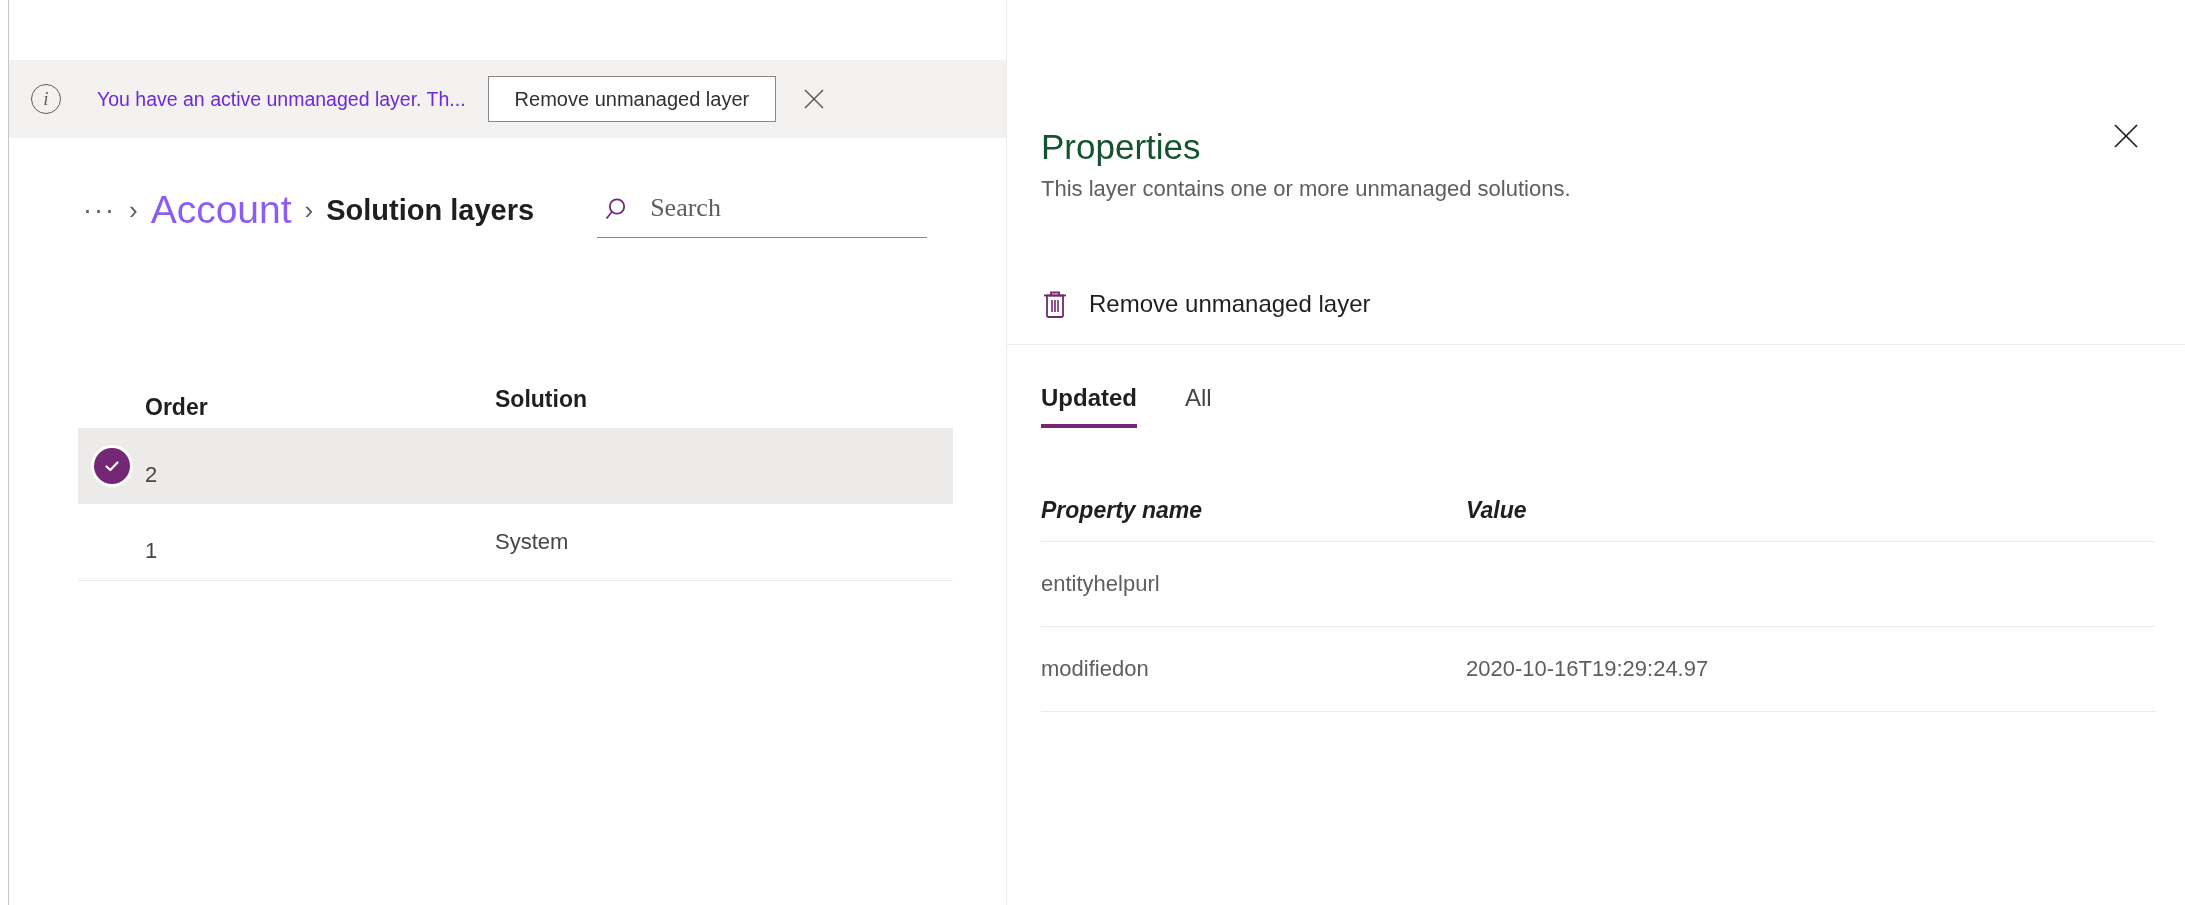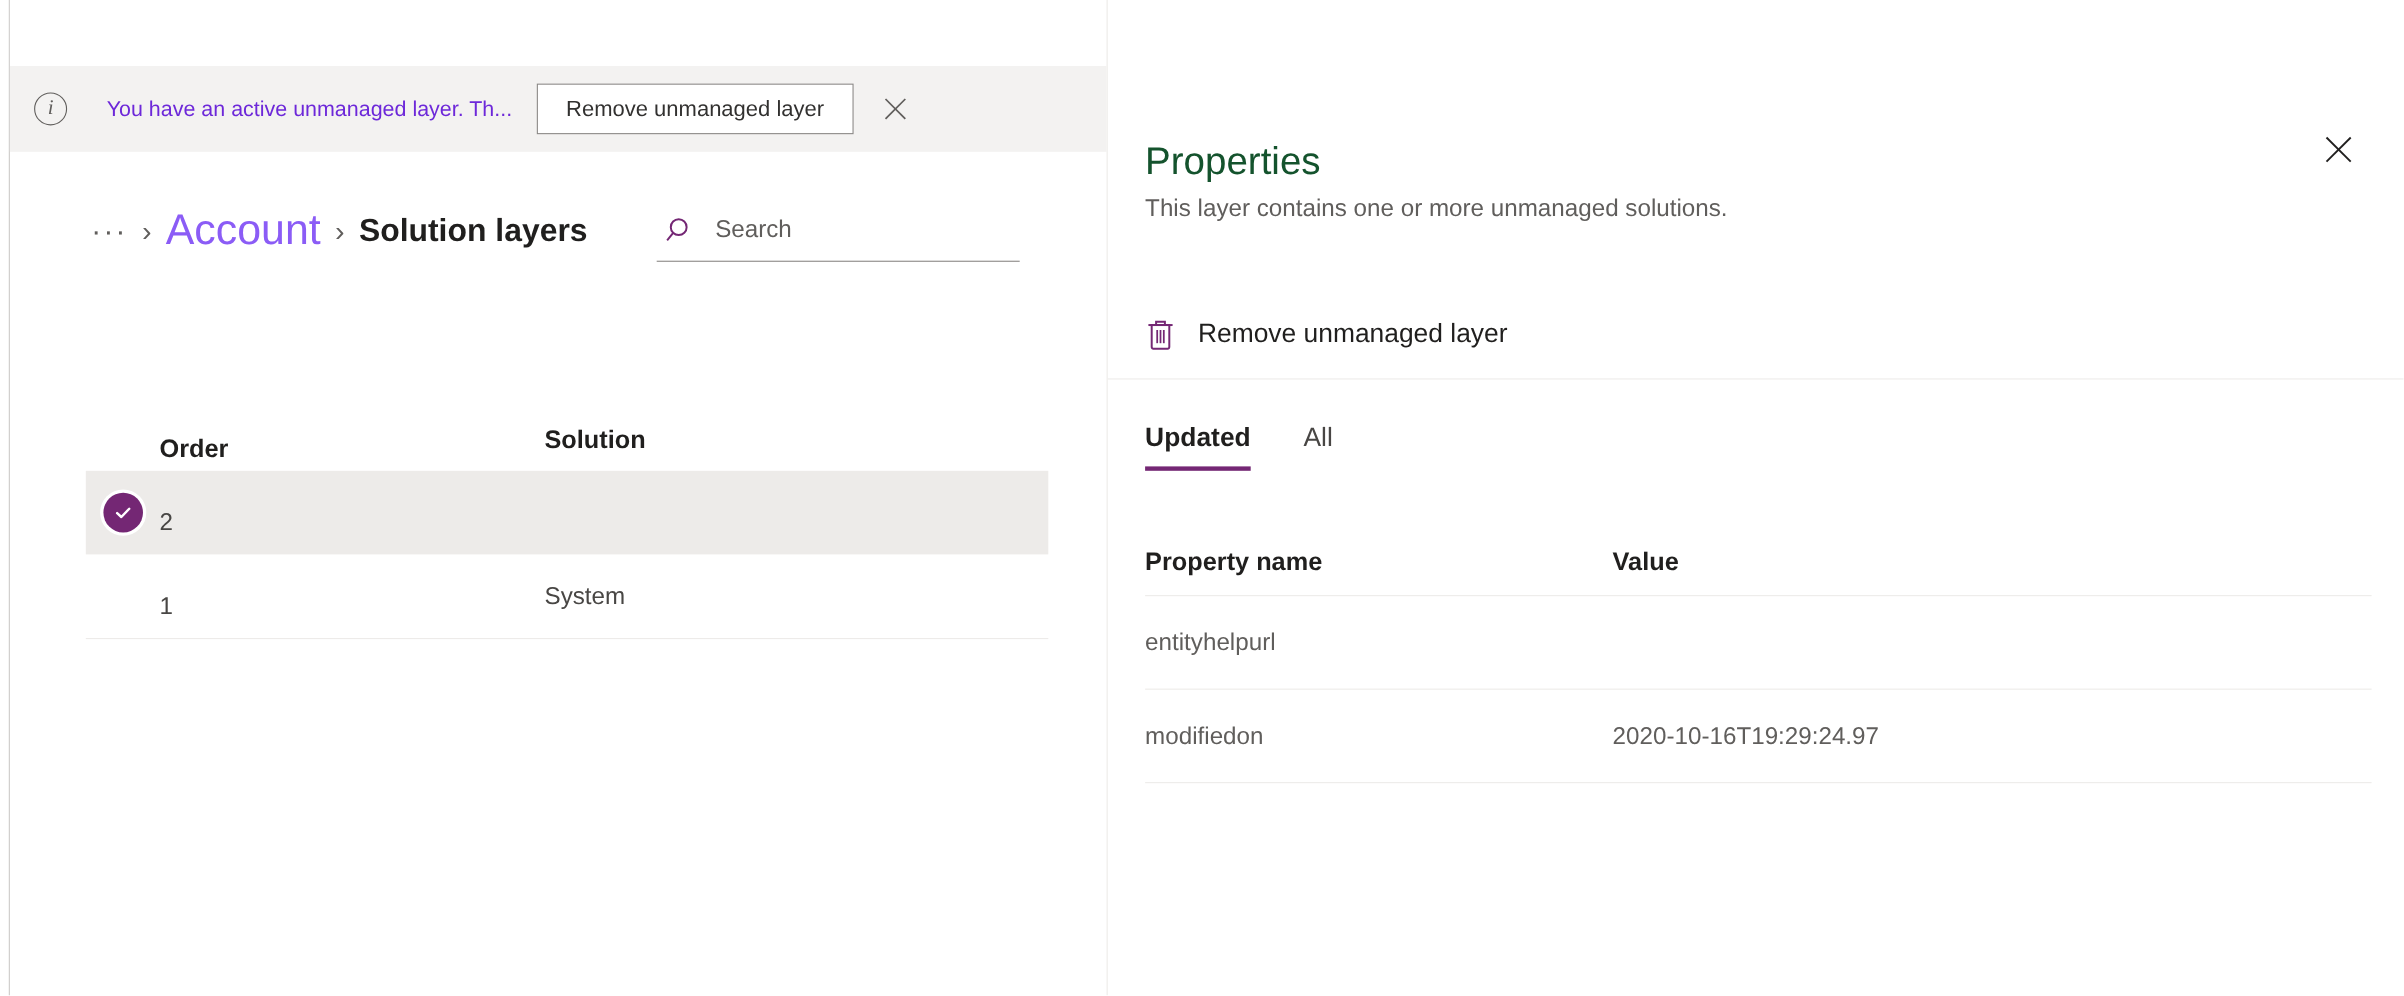--- a/index.html
+++ b/index.html
@@ -161,22 +161,22 @@
     display: flex;
     align-items: center;
     justify-content: center;
     color: #742774;
   }
   .search-input {
     flex: 1;
     border: none;
     outline: none;
     background: transparent;
-    font-family: Liberation Sans, sans-serif;
-    font-size: 22px;
+    font-family: Liberation Serif, serif;
+    font-size: 26px;
     color: #15803d;
     padding: 0 0 4px 9px;
   }
   .search-input::placeholder { color: #605e5c; }
 
   
   .layers-table {
     position: absolute;
     left: 69px;
     top: 370px;
@@ -346,20 +346,21 @@
     position: absolute;
     left: 34px;
     top: 480px;
     width: 1115px;
   }
   .pt-head {
     display: flex;
     align-items: center;
     height: 62px;
     border-bottom: 1.5px solid #edebe9;
+    font-style: italic;
   }
   .pt-row {
     display: flex;
     align-items: center;
     height: 85px;
     border-bottom: 1.5px solid #edebe9;
   }
   .p-name { width: 425px; flex: 0 0 425px; }
   .p-value { flex: 1; }
 

